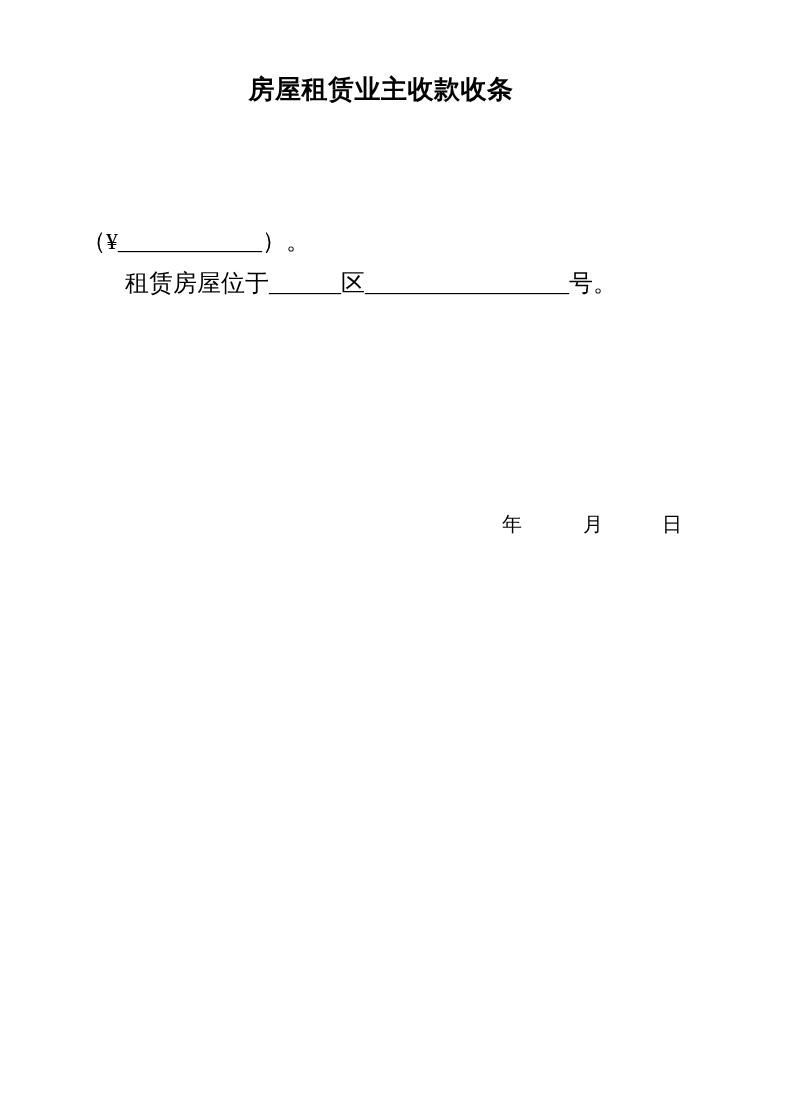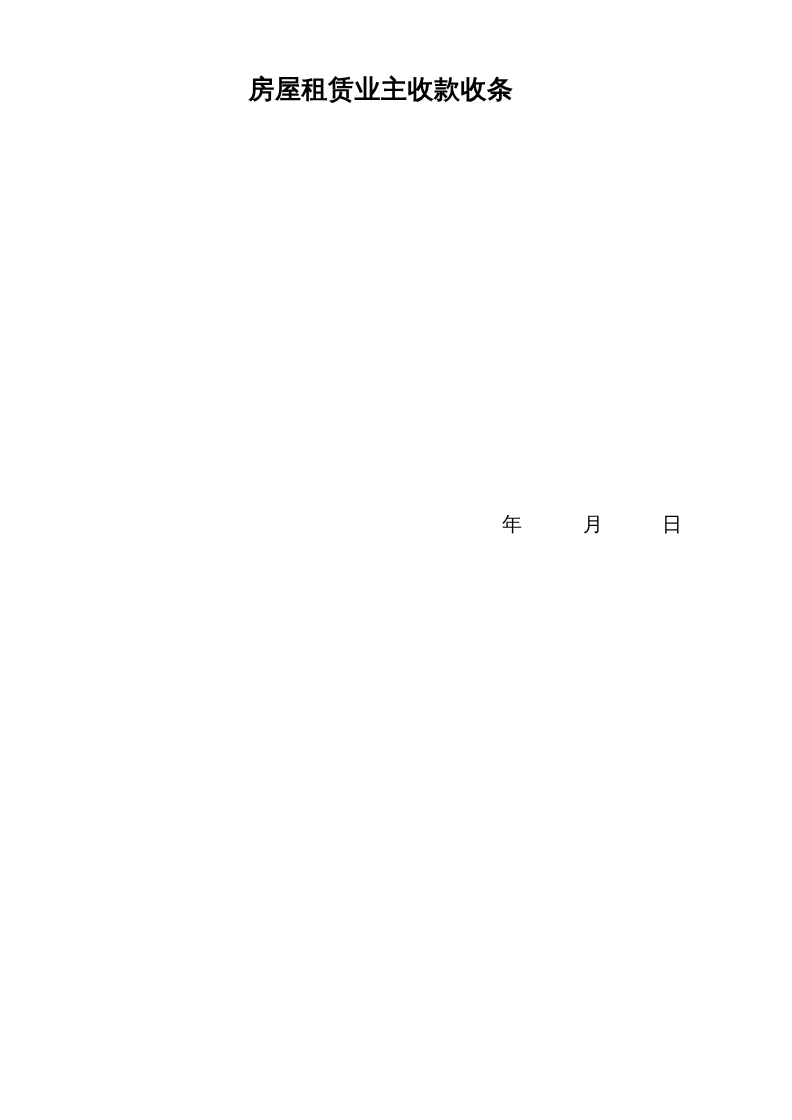--- a/index.html
+++ b/index.html
@@ -50,21 +50,23 @@
   .date-line .day-gap   { margin-left: 54px; }
 </style>
 </head>
 <body>
 
 <div class="page">
 
   <h1 class="doc-title">房屋租赁业主收款收条</h1>
 
 
+  <p class="line line-amount">（¥____________）。</p>
 
+  <p class="line line-address">租赁房屋位于______区_________________号。</p>
 
 
   <div class="date-line">
     <span>年</span>
     <span class="month-gap">月</span>
     <span class="day-gap">日</span>
   </div>
 
 </div>
 

